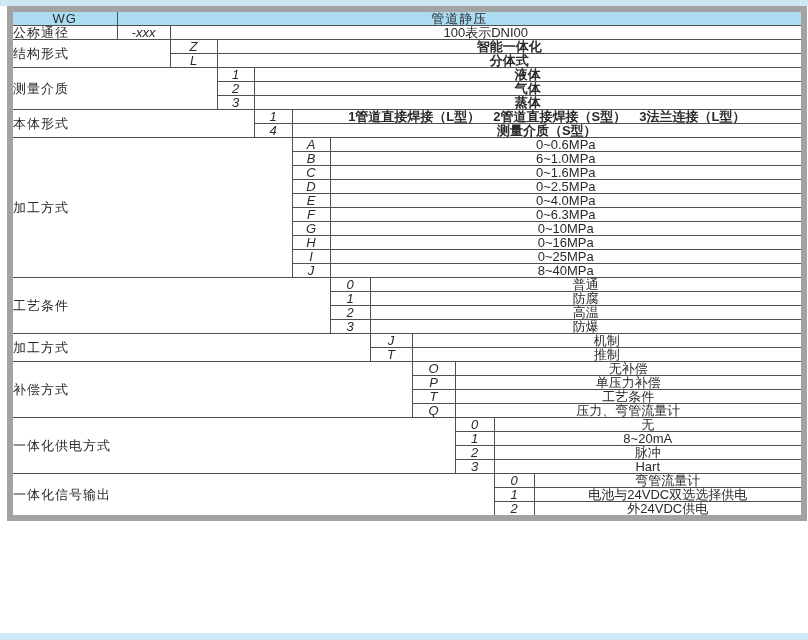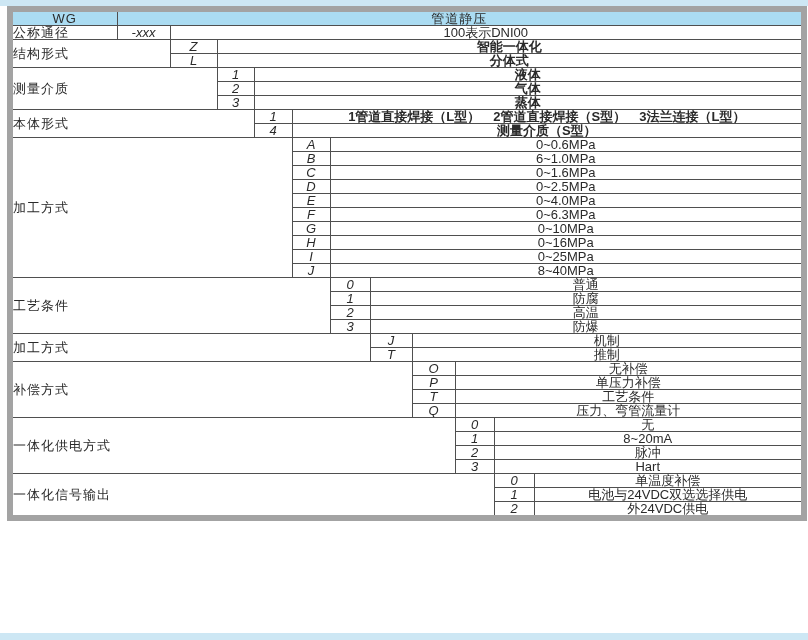--- a/index.html
+++ b/index.html
@@ -201,21 +201,21 @@
       <td class="val" colspan="2">脉冲</td>
     </tr>
     <tr>
       <td class="code">3</td>
       <td class="val" colspan="2">Hart</td>
     </tr>
 
     <tr>
       <td class="lbl" colspan="10" rowspan="3">一体化信号输出</td>
       <td class="code">0</td>
-      <td class="val">单温度补偿</td>
+      <td class="val">弯管流量计</td>
     </tr>
     <tr>
       <td class="code">1</td>
       <td class="val">电池与24VDC双选选择供电</td>
     </tr>
     <tr>
       <td class="code">2</td>
       <td class="val">外24VDC供电</td>
     </tr>
   </tbody>

